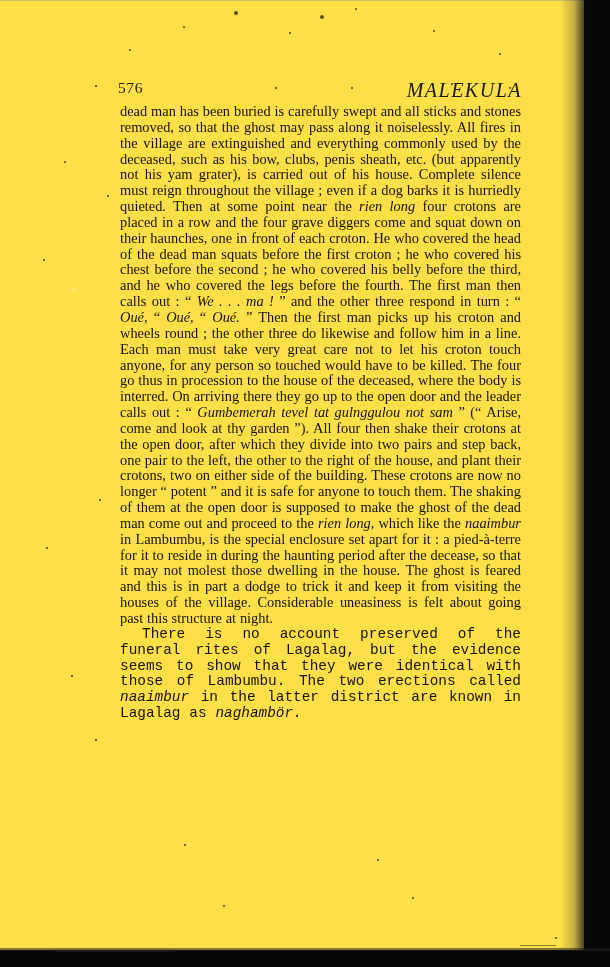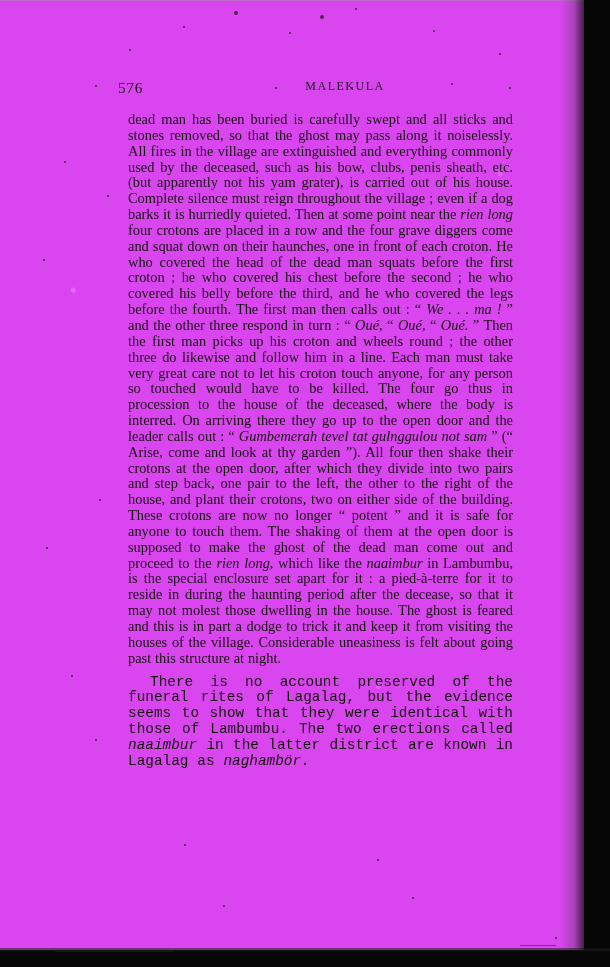--- a/index.html
+++ b/index.html
@@ -8,21 +8,21 @@
     background: #ffffff;
   }
   body {
     font-family: "Liberation Serif", "DejaVu Serif", serif;
   }
 
   #page {
     position: relative;
     width: 610px;
     height: 967px;
-    background: #d946ef;
+    background: #fde047;
     overflow: hidden;
   }
 
   
   .scan-edge-right {
     position: absolute;
     top: 0;
     right: 0;
     width: 62px;
     height: 955px;
@@ -101,37 +101,38 @@
     letter-spacing: .6px;
     color: #1c1a18;
     font-variant-numeric: oldstyle-nums;
     font-feature-settings: "onum" 1;
   }
   .head-title {
     position: absolute;
     left: 0;
     top: 0;
     width: 100%;
-    text-align: center;
-    font-size: 12px;
+    text-align: right;
+    font-size: 20px;
     letter-spacing: 1.5px;
     color: #1a1816;
     padding-left: 50px;
     box-sizing: border-box;
+    font-style: italic;
   }
 
   .textblock {
     position: absolute;
     top: 104px;
     left: 120px;
     width: 401px;
   }
 
   .para {
-    margin: 8px;
+    margin: 0;
     font-size: 14.4px;
     line-height: 15.85px;
     text-align: justify;
     text-justify: inter-word;
     color: #16110e;
     hyphens: none;
     word-spacing: .2px;
   }
   .para + .para {
     text-indent: 22px;

